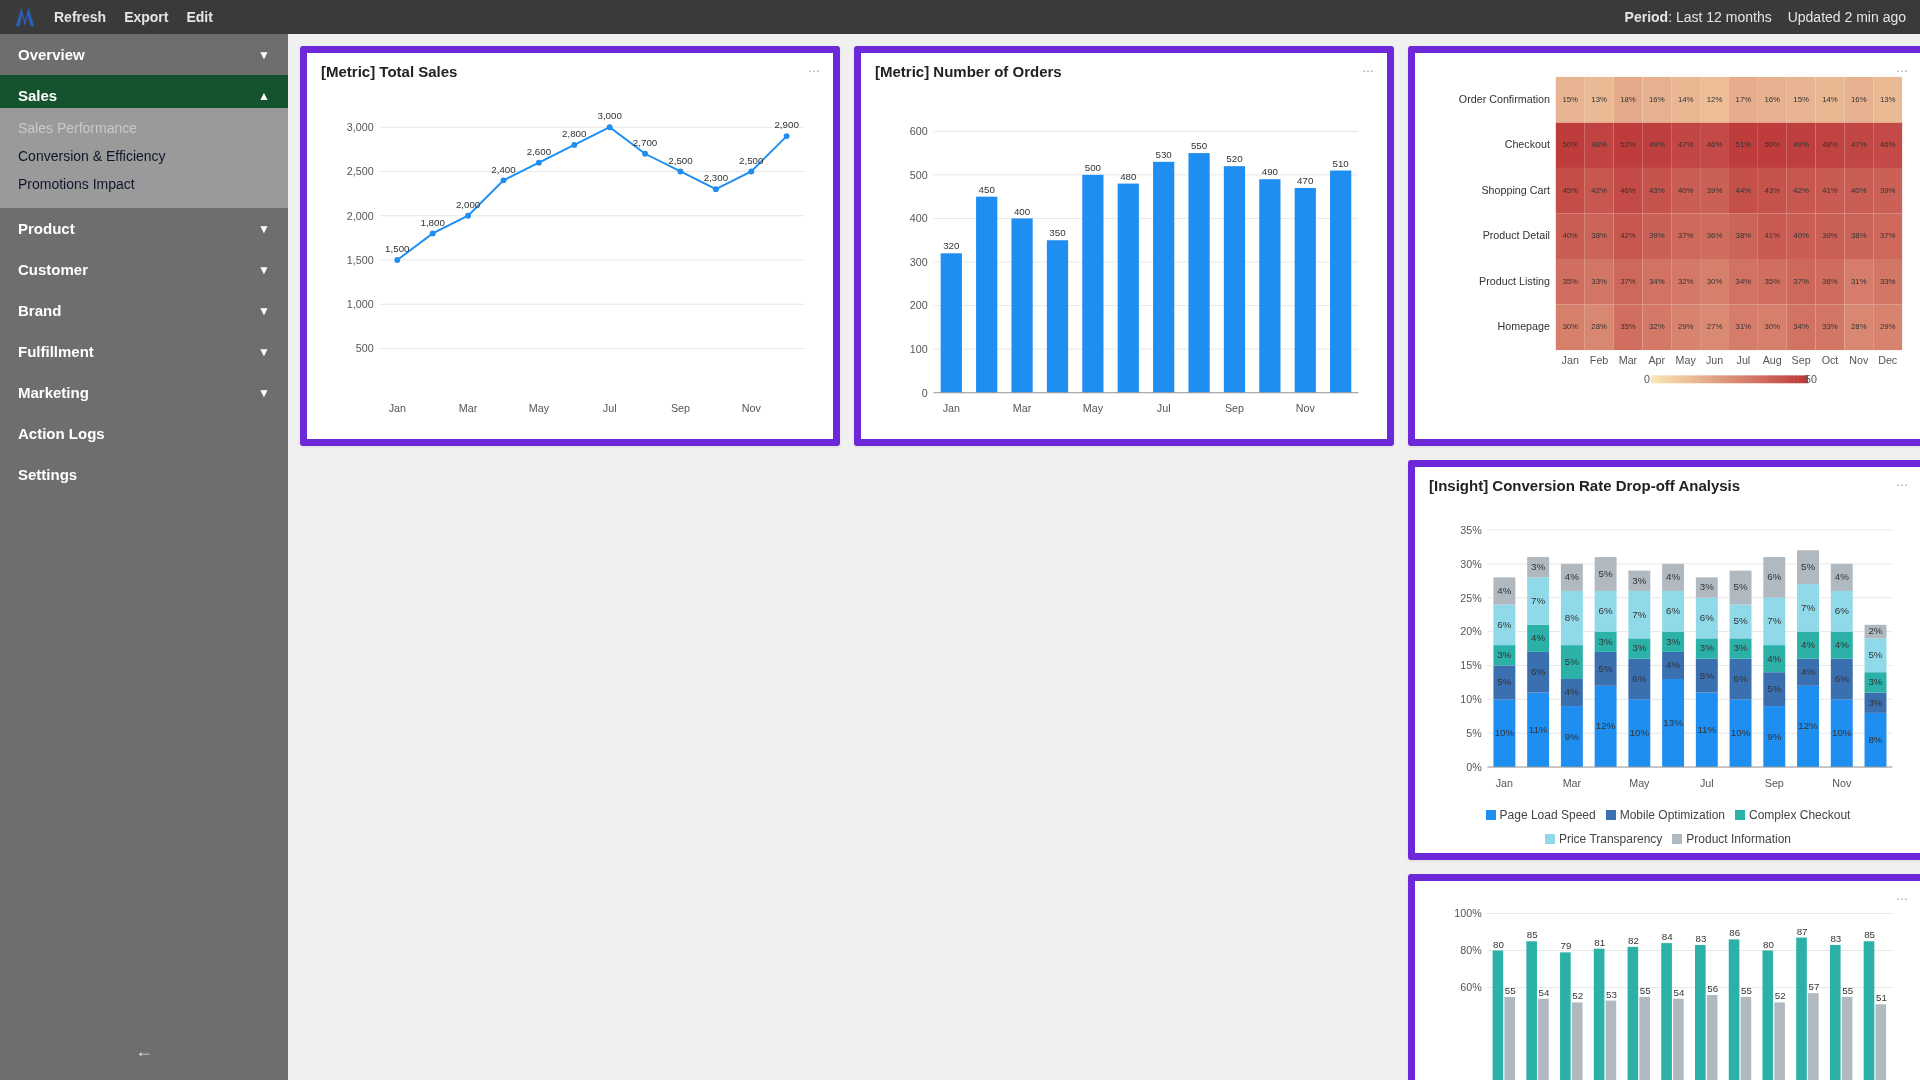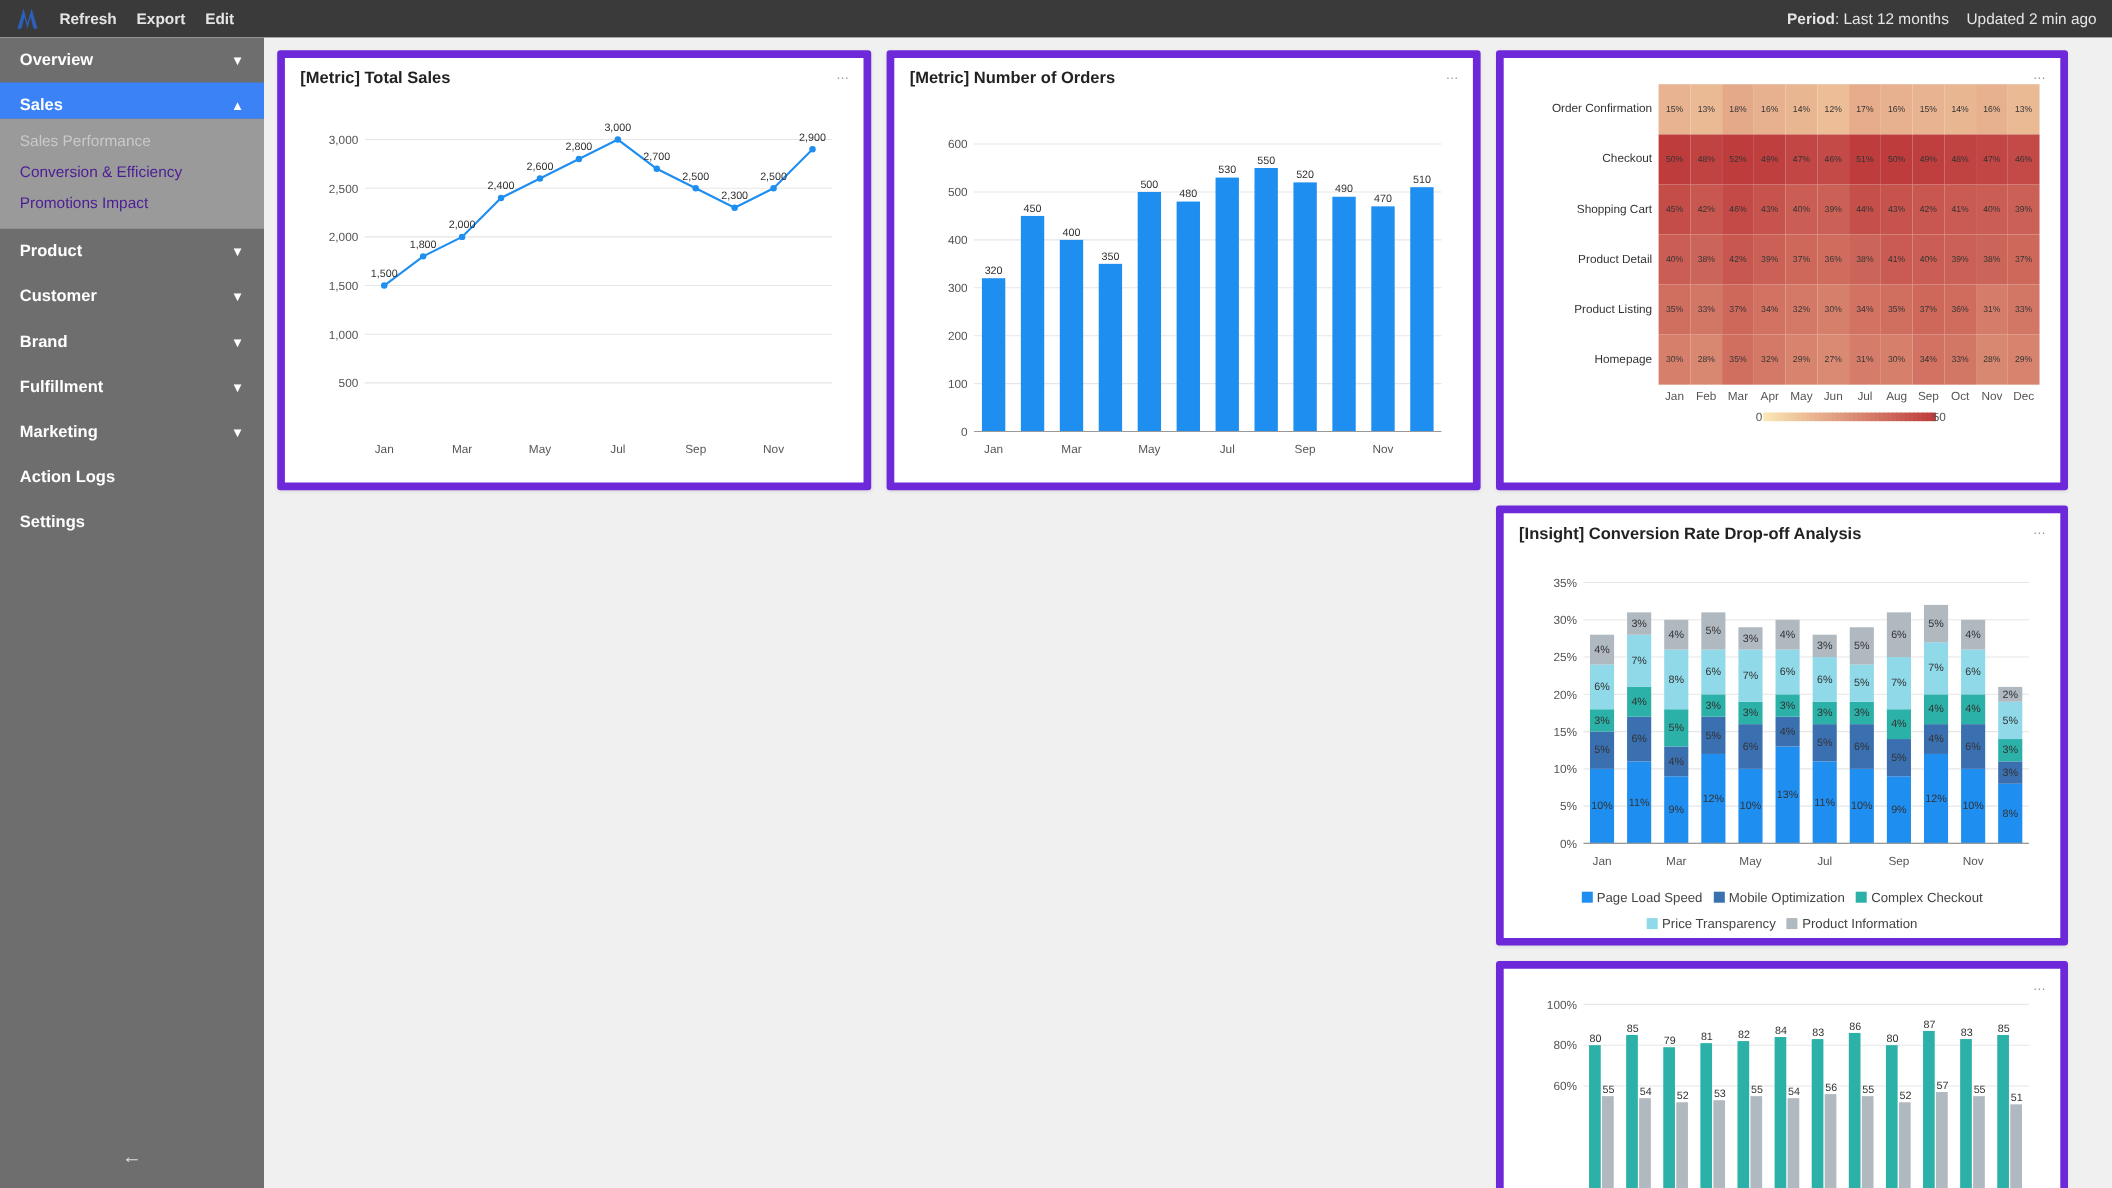--- a/index.html
+++ b/index.html
@@ -4,26 +4,26 @@
 <style>
 * { margin:0; padding:0; box-sizing:border-box; font-family:"Segoe UI",Arial,sans-serif; }
 body { width:1920px; height:1080px; background:#f0f0f0; overflow:hidden; display:flex; flex-direction:column; }
 .topbar { height:34px; background:#3a3a3a; color:#e5e5e5; display:flex; align-items:center; padding:0 14px; font-size:14px; }
 .topbar .logo { width:22px; height:22px; margin-right:18px; }
 .topbar .menu-item { margin-right:18px; cursor:pointer; font-weight:600; }
 .topbar .spacer { flex:1; }
 .topbar .period { margin-right:16px;padding-left:28px; }
 .topbar .period b { font-weight:700; }
 .main { flex:1; display:flex; overflow:hidden; }
-.sidebar { width:240px; background:#6e6e6e; color:#fff; display:flex; flex-direction:column; position:relative; }
+.sidebar { width:288px; background:#6e6e6e; color:#fff; display:flex; flex-direction:column; position:relative; }
 .sidebar .sec { padding:12px 18px; font-size:15px; font-weight:700; display:flex; justify-content:space-between; align-items:center; cursor:pointer; }
 .sidebar .sec .chev { font-size:12px; }
-.sidebar .sec.expanded { background:#3b82f6; }
+.sidebar .sec.expanded { background:#14532d; }
 .sidebar .sub { background:#9a9a9a; padding:6px 0 10px 0; }
-.sidebar .sub .item { padding:6px 18px; font-size:14px; font-weight:400; cursor:pointer; color:#4c1d95; }
+.sidebar .sub .item { padding:6px 18px; font-size:14px; font-weight:400; cursor:pointer; color:#0f172a; }
 .sidebar .sub .item.active { color:#c9c9c9; }
 .sidebar .collapse { position:absolute; bottom:18px; left:50%; transform:translateX(-50%); color:#ddd; font-size:18px; cursor:pointer; }
 .content { flex:1; overflow:auto; padding:12px; }
 .grid { display:grid; grid-template-columns:540px 540px 520px; gap:14px; align-items:start; }
 .card { background:#fff; border:7px solid #6d28d9; border-radius:3px; padding:10px 14px 12px 14px; box-shadow:0 1px 3px rgba(0,0,0,0.08); position:relative; }
 .card h3 { font-size:15px; font-weight:700; color:#222; margin-bottom:6px; }
 .card .menu { position:absolute; top:8px; right:12px; color:#999; font-size:12px; cursor:pointer; letter-spacing:1px; }
 .card.tall { height:400px; }
 .chartbox { width:100%; height:340px; }
 .col3 { display:flex; flex-direction:column; gap:14px; }

